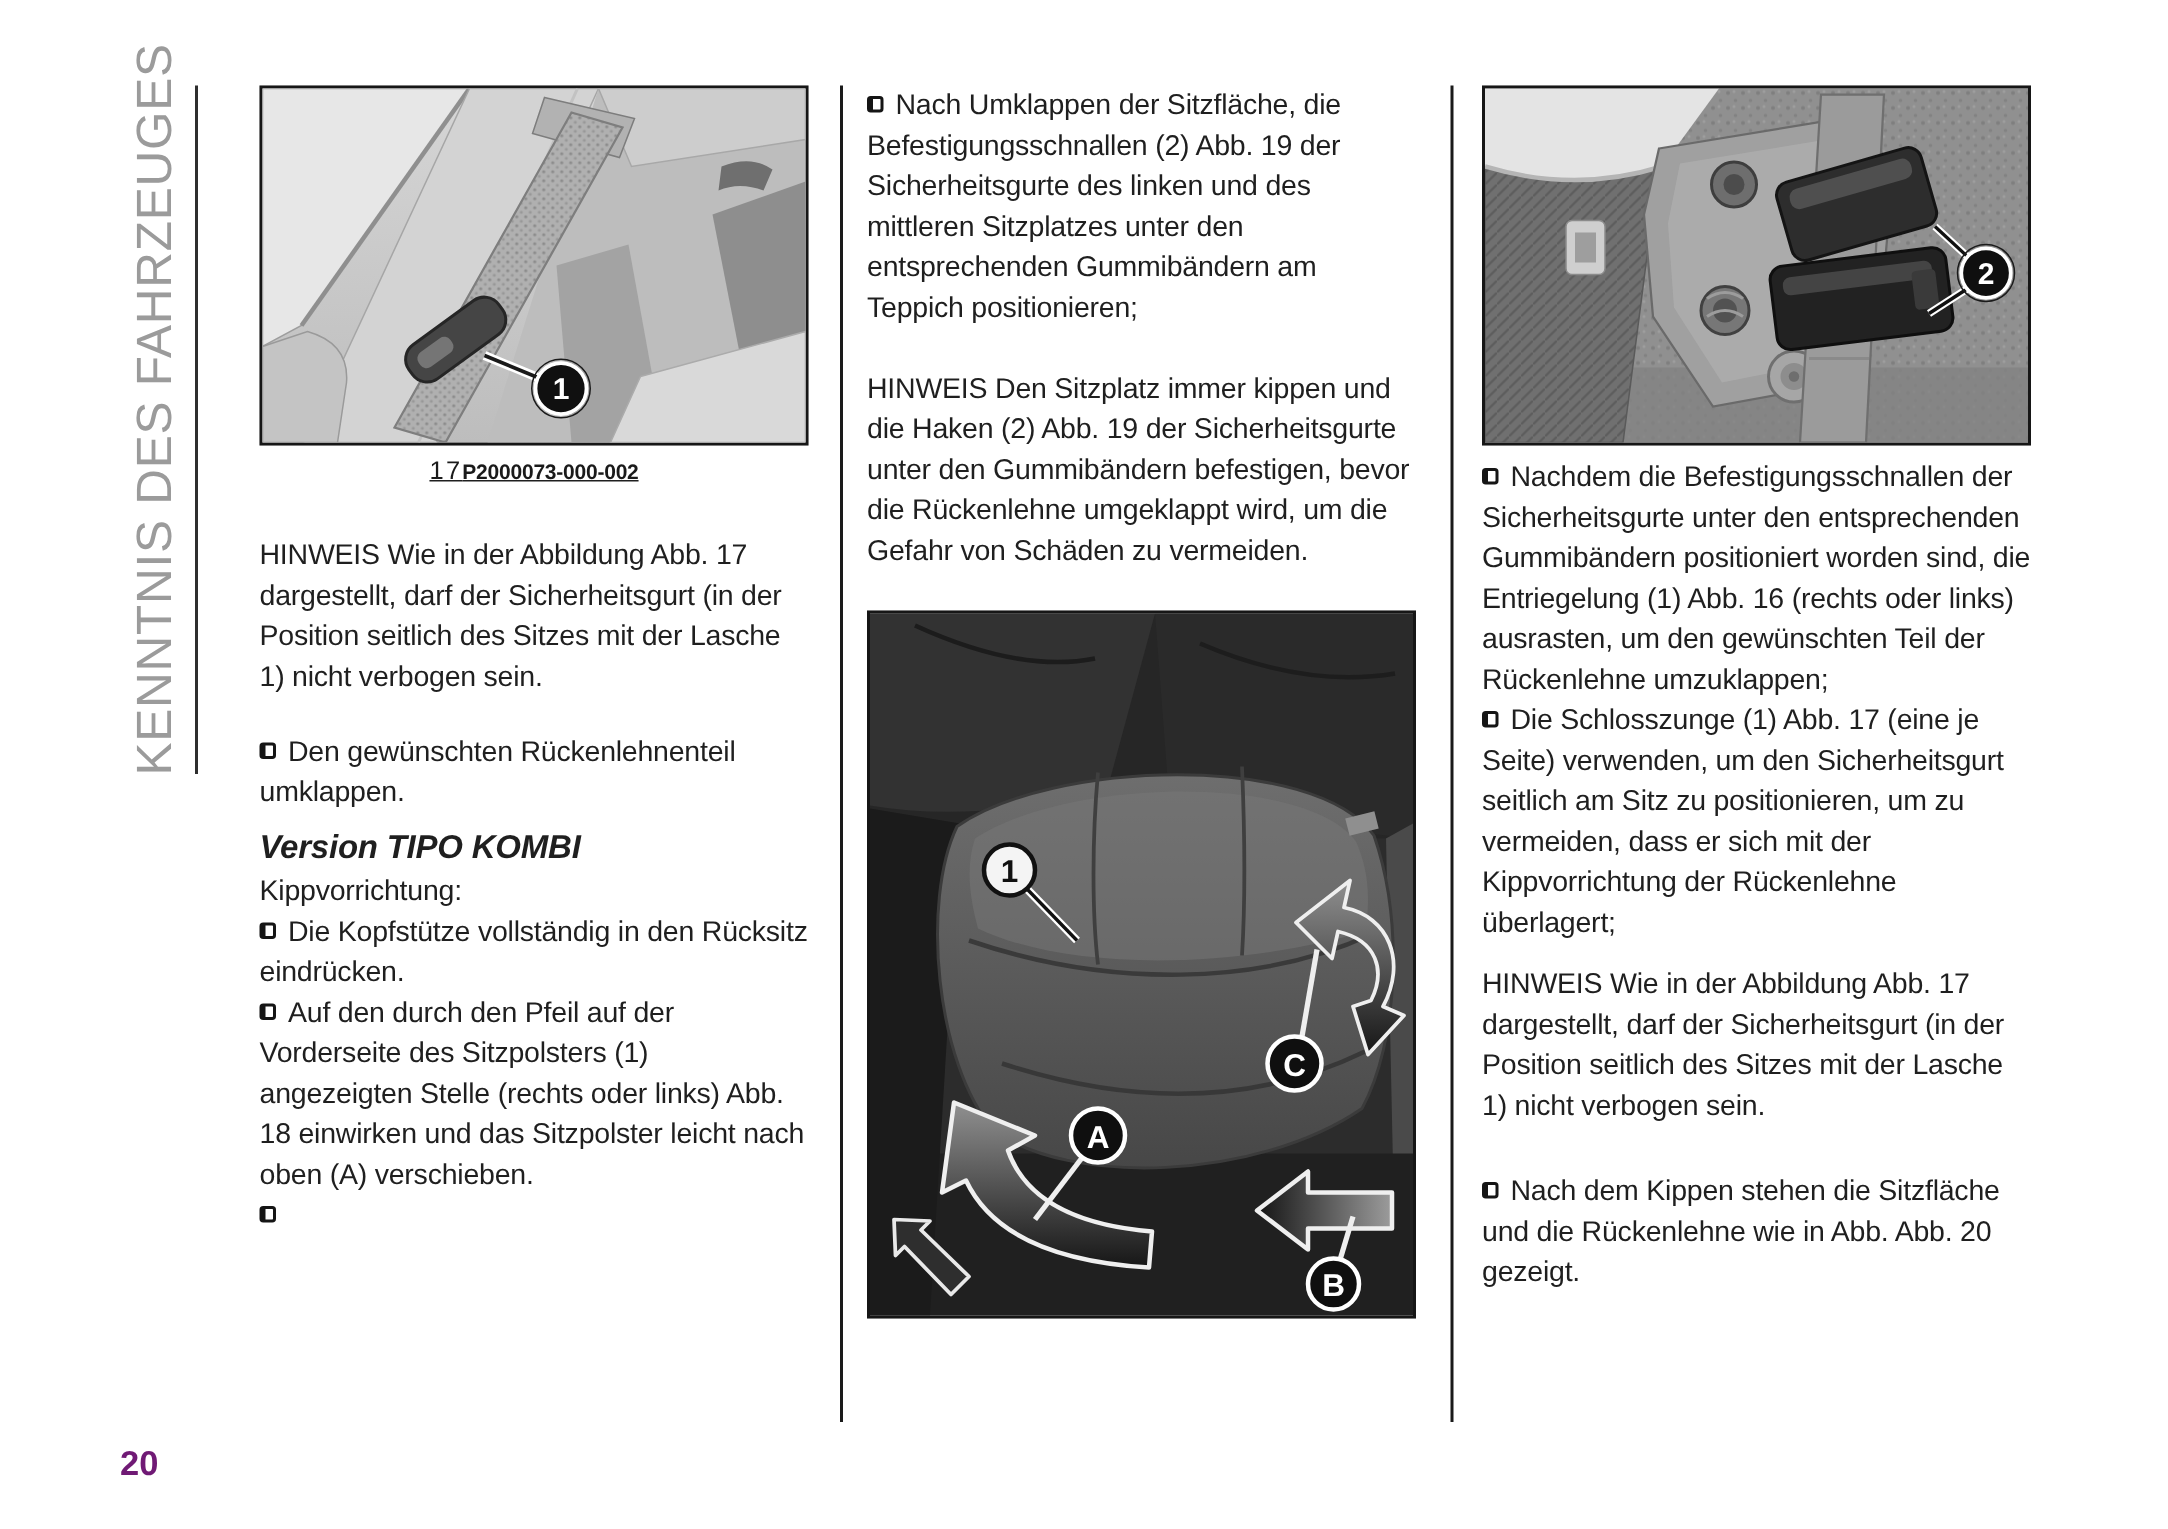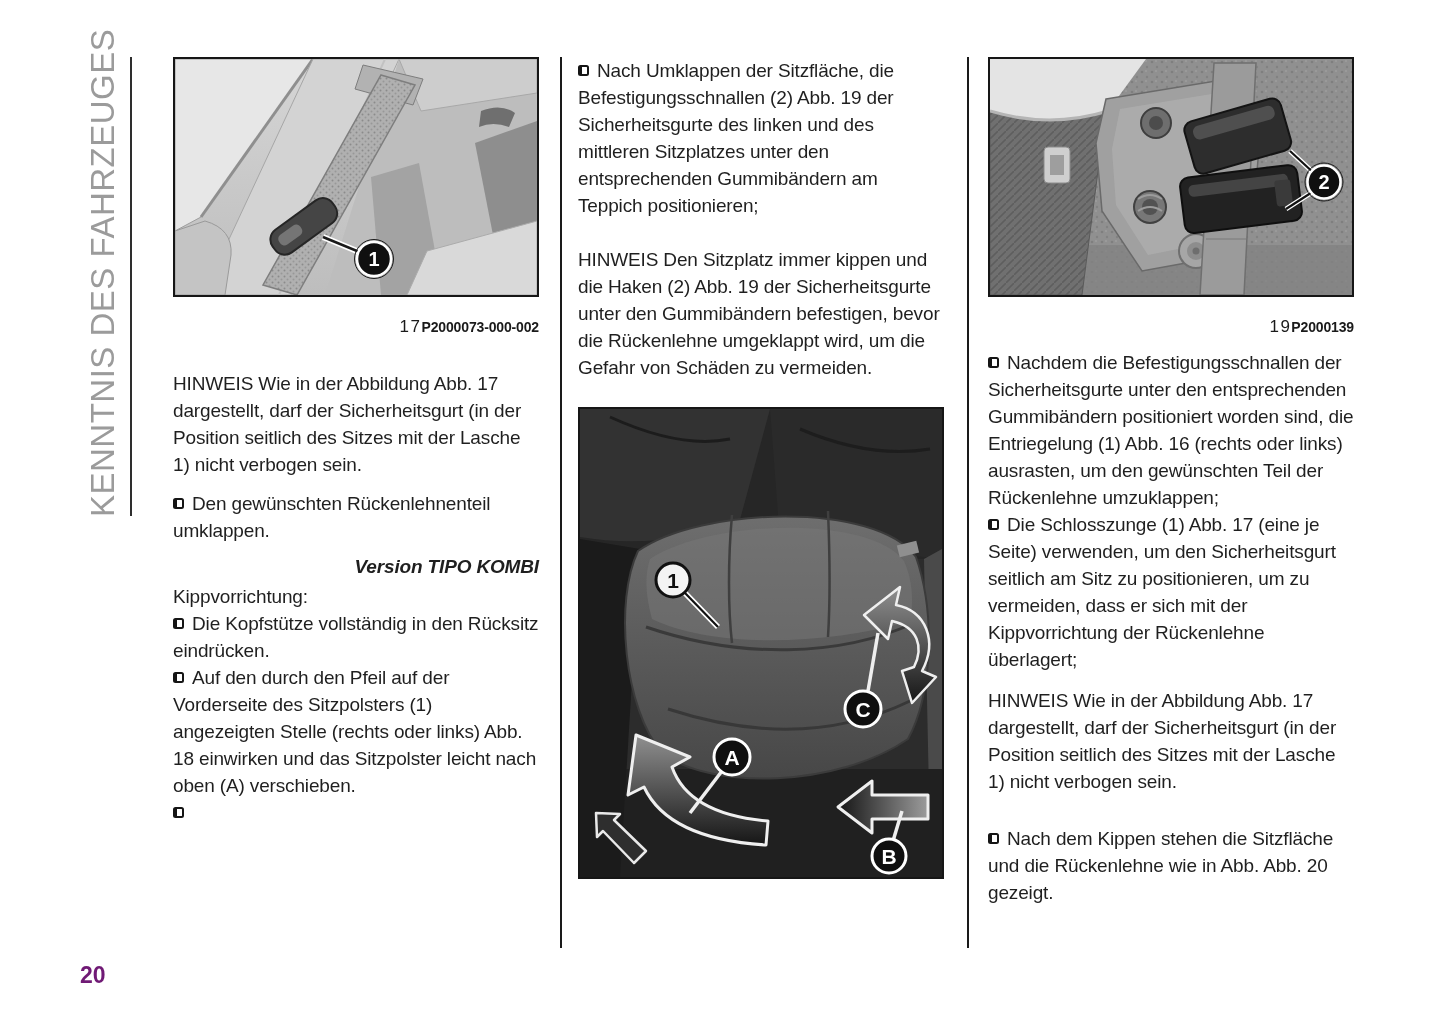--- a/index.html
+++ b/index.html
@@ -24,27 +24,27 @@
   
   .col { position:absolute; top:57px; width:366px; font-size:19px; line-height:27px; letter-spacing:-0.15px; }
   #col1 { left:173px; }
   #col2 { left:578px; }
   #col3 { left:988px; }
   p { margin:0; }
   
   .fig { margin:0; }
   .fig-frame { border:2px solid #161616; background:#cfcfcf; font-size:0; }
   .fig-frame svg { display:block; }
-  .fig-cap { display:flex; justify-content:flex-end; align-items:baseline; margin-top:16px; }
+  .fig-cap { display:flex; justify-content:center; align-items:baseline; margin-top:3px;text-decoration:underline; }
   .fig-num { font-size:17px; letter-spacing:1.5px; color:#1a1a1a; }
   .fig-code { font-weight:bold; font-size:14px; color:#1a1a1a; }
   
   .mt-note  { margin-top:29px; }
-  .mt-b1    { margin-top:12px; }
-  .heading  { margin:9px 0 0; font-size:19px; font-weight:bold; font-style:italic;text-align:right; }
+  .mt-b1    { margin-top:23px; }
+  .heading  { margin:9px 0 0; font-size:22px; font-weight:bold; font-style:italic; }
   .intro    { margin:3px 0 0; }
   #col2 .note { margin-top:27px; }
   #col2 .fig  { margin-top:26px; }
   #col3 .mt-b1c3 { margin-top:8px; }
   #col3 .mt-note3 { margin-top:14px; }
   #col3 .mt-b3 { margin-top:30px; }
   
   .sq {
     display:inline-block; width:11px; height:11px;
     border:2.2px solid #151515; border-left-width:4.5px; border-radius:2.5px;
@@ -238,24 +238,20 @@
           </g>
           <line x1="300" y1="92" x2="327" y2="117" stroke="#ffffff" stroke-width="5"></line>
           <line x1="300" y1="92" x2="327" y2="117" stroke="#111111" stroke-width="2.2"></line>
           <line x1="296" y1="150" x2="327" y2="130" stroke="#ffffff" stroke-width="5"></line>
           <line x1="296" y1="150" x2="327" y2="130" stroke="#111111" stroke-width="2.2"></line>
           <circle cx="334" cy="123" r="19" fill="none" stroke="#1a1a1a"></circle>
           <circle cx="334" cy="123" r="16.5" fill="#0f0f0f" stroke="#ffffff" stroke-width="2.5"></circle>
           <text class="callout-txt" x="334" y="130" font-size="20" fill="#ffffff" text-anchor="middle">2</text>
         </svg>
       </div>
-      <figcaption class="fig-cap">
-        <span class="fig-num">19</span>
-        <span class="fig-code">P2000139</span>
-      </figcaption>
     </figure>
 
     <p class="mt-b1c3"><span class="sq"></span><span>Nachdem die Befestigungsschnallen der Sicherheitsgurte unter den entsprechenden Gummibändern positioniert worden sind, die Entriegelung (1) Abb. 16 (rechts oder links) ausrasten, um den gewünschten Teil der Rückenlehne umzuklappen;</span></p>
     <p><span class="sq"></span><span>Die Schlosszunge (1) Abb. 17 (eine je Seite) verwenden, um den Sicherheitsgurt seitlich am Sitz zu positionieren, um zu vermeiden, dass er sich mit der Kippvorrichtung der Rückenlehne überlagert;</span></p>
 
     <p class="mt-note3">HINWEIS Wie in der Abbildung Abb. 17 dargestellt, darf der Sicherheitsgurt (in der Position seitlich des Sitzes mit der Lasche 1) nicht verbogen sein.</p>
 
     <p class="mt-b3"><span class="sq"></span><span>Nach dem Kippen stehen die Sitzfläche und die Rückenlehne wie in Abb. Abb. 20 gezeigt.</span></p>
   </section>
 

